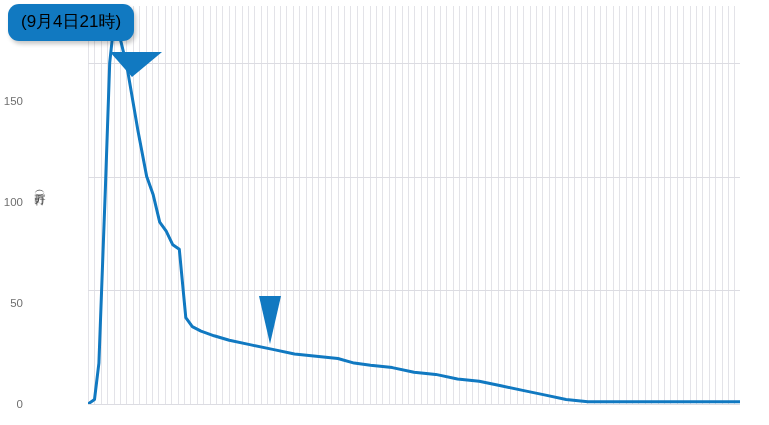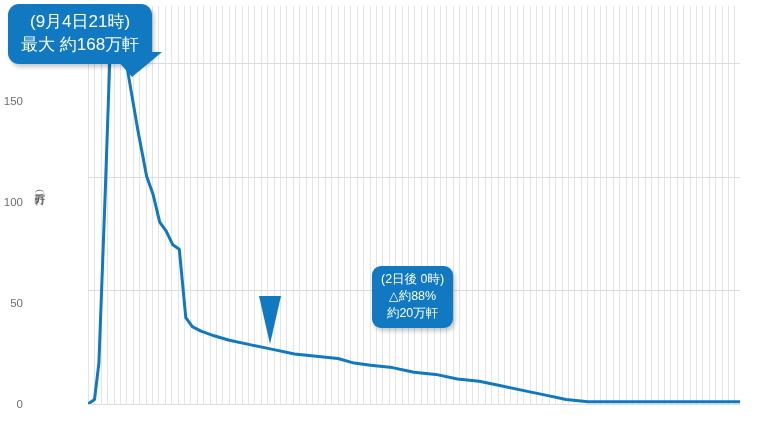--- a/index.html
+++ b/index.html
@@ -27,21 +27,21 @@
   .ylabel{
     position:absolute;left:26px;top:186px;width:20px;
     font-size:11px;color:#4a4a4a;line-height:13px;text-align:center;
     writing-mode:vertical-rl;text-orientation:upright;letter-spacing:0px;
   }
 
   .series{position:absolute;left:0;top:0;}
 
   
   .callout{
-    position:absolute;background:#1179c1;color:#ffffff;border-radius:9px;
+    position:absolute;background:#1179c1;color:#000000;border-radius:9px;
     text-align:center;line-height:17px;font-size:12.5px;
     padding:5px 9px 6px 9px;box-shadow:2px 3px 4px rgba(0,0,0,.22);
     white-space:nowrap;
   }
   .callout.big{font-size:17px;line-height:23px;border-radius:11px;padding:6px 13px 8px 13px;}
   .tail{position:absolute;overflow:visible;}
 </style>
 </head>
 <body>
 
@@ -164,29 +164,22 @@
         <i style="top: 170.6px;"></i>
         <i style="top: 56.9px;"></i>
       </div>
     <svg class="series" id="series-svg" width="652" height="398">
         <polyline points="0.0,398.0 6.5,393.5 10.9,357.1 17.4,181.9 21.7,56.9 26.1,15.9 32.6,34.1 39.1,61.4 50.0,125.1 58.7,170.6 65.2,188.8 71.7,216.1 78.2,225.2 84.8,238.8 91.3,243.3 97.8,311.6 104.3,320.7 113.0,325.2 126.1,329.8 141.3,334.3 163.0,338.9 184.7,343.4 206.5,348.0 228.2,350.2 249.9,352.5 266.2,357.1 282.5,359.3 304.3,361.6 326.0,366.2 347.7,368.4 369.5,373.0 391.2,375.3 412.9,379.8 434.7,384.4 456.4,388.9 478.1,393.5 499.9,395.7 521.6,395.7 565.1,395.7 608.5,395.7 652.0,395.7" fill="none" stroke="#1179c1" stroke-width="3" stroke-linejoin="round" stroke-linecap="round"></polyline>
       </svg>
   </div>
 
   <div class="callout big" style="left:8px;top:4px;">
     <div>(9月4日21時)</div>
-    <div>最大 約168万軒</div>
   </div>
   <svg class="tail" style="left:110px;top:52px;width:70px;height:26px">
     <polygon points="0,0 52,0 22,25" fill="#1179c1"></polygon>
   </svg>
 
   <svg class="tail" style="left:259px;top:296px;width:40px;height:50px">
     <polygon points="0,0 22,0 11,48" fill="#1179c1"></polygon>
   </svg>
 
-  <div class="callout" style="left:372px;top:266px;">
-    <div>(2日後 0時)</div>
-    <div>△約88%</div>
-    <div>約20万軒</div>
-
-</div>
 
 </div>
 </body></html>

